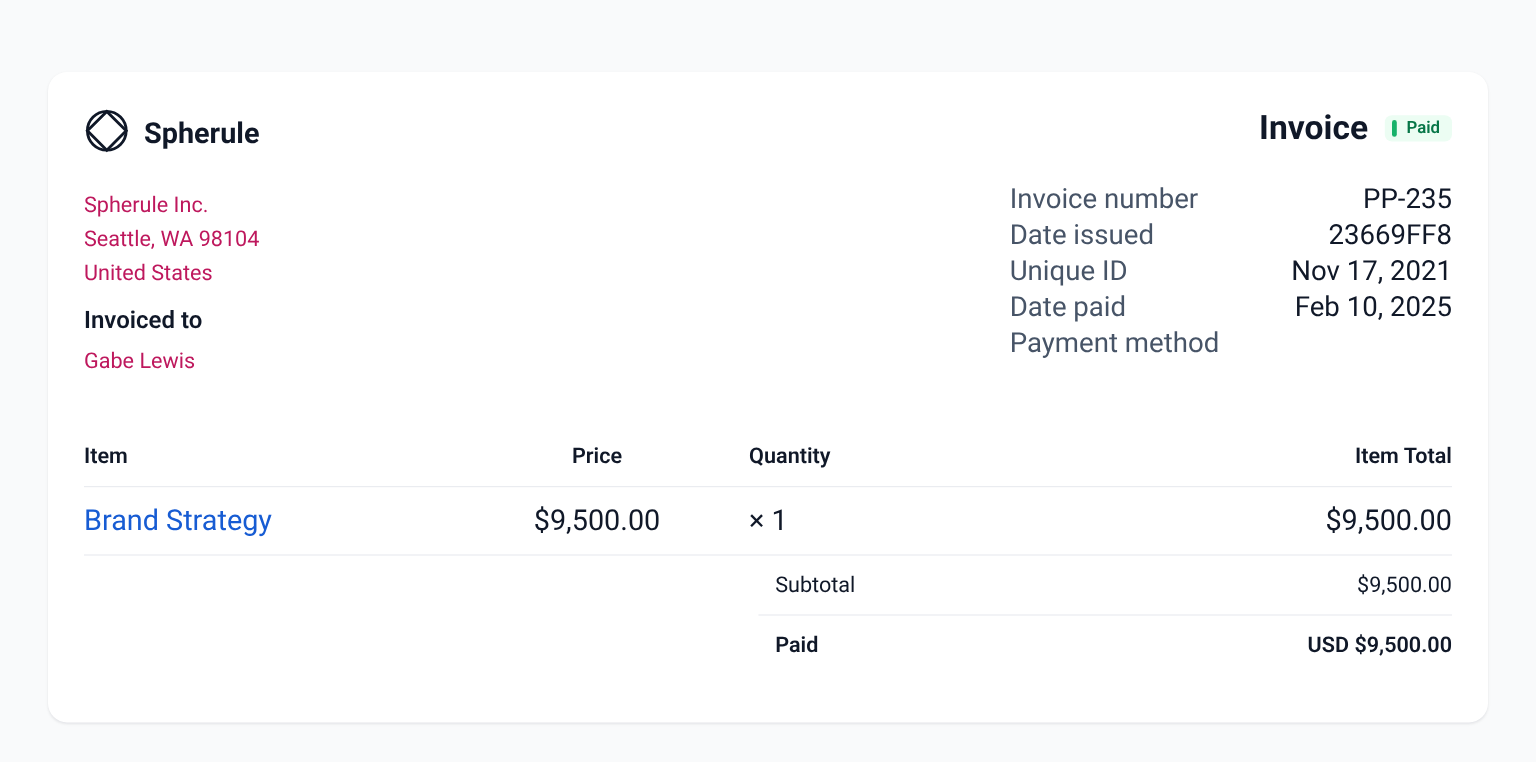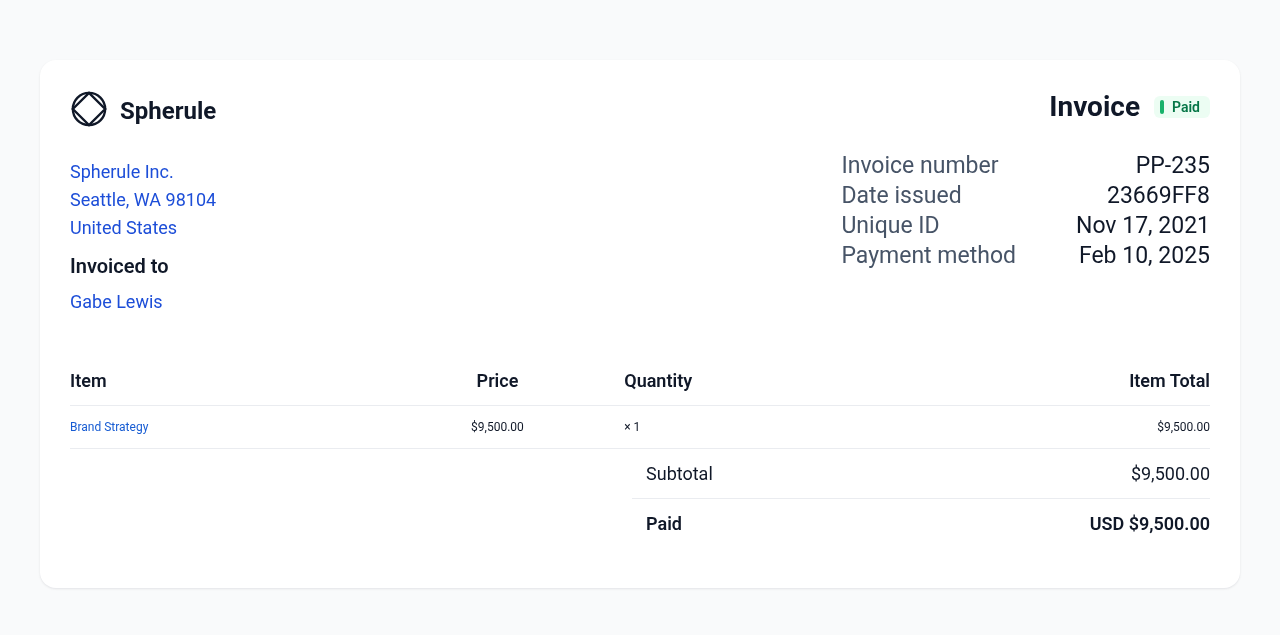--- a/index.html
+++ b/index.html
@@ -36,21 +36,21 @@
     margin-bottom: 26px;
   }
   .brand-name {
     font-size: 24px;
     font-weight: 700;
     color: #101828;
   }
   .addr-line {
     font-size: 18px;
     line-height: 28px;
-    color: #1d4ed8;
+    color: #be185d;
   }
   .invoiced-to-label {
     font-size: 20px;
     font-weight: 600;
     color: #101828;
     margin-top: 12px;
     margin-bottom: 10px;
   }
   .invoice-col {
     text-align: right;
@@ -118,21 +118,21 @@
   }
   .li-head {
     padding-bottom: 14px;
     font-size: 18px;
     font-weight: 600;
     color: #101828;
   }
   .li-row {
     border-top: 1px solid #eaecf0;
     padding: 14px 0;
-    font-size: 12px;
+    font-size: 24px;
     color: #101828;
   }
   .li-row:last-of-type {
     border-bottom: 1px solid #eaecf0;
   }
   .col-item { text-align: left; }
   .col-price { text-align: center; }
   .col-qty { text-align: left; padding-left: 8px; }
   .col-total { text-align: right; }
   .item-link {
@@ -193,20 +193,21 @@
           <span class="invoice-title">Invoice</span>
           <span class="status-badge">
             <span>Paid</span>
           </span>
         </div>
         <div class="meta">
           <div class="meta-labels">
             <div>Invoice number</div>
             <div>Date issued</div>
             <div>Unique ID</div>
+            <div>Date paid</div>
             <div>Payment method</div>
           </div>
           <div class="meta-values">
             <div>PP-235</div>
             <div>23669FF8</div>
             <div>Nov 17, 2021</div>
             <div>Feb 10, 2025</div>
             <div></div>
           </div>
         </div>

